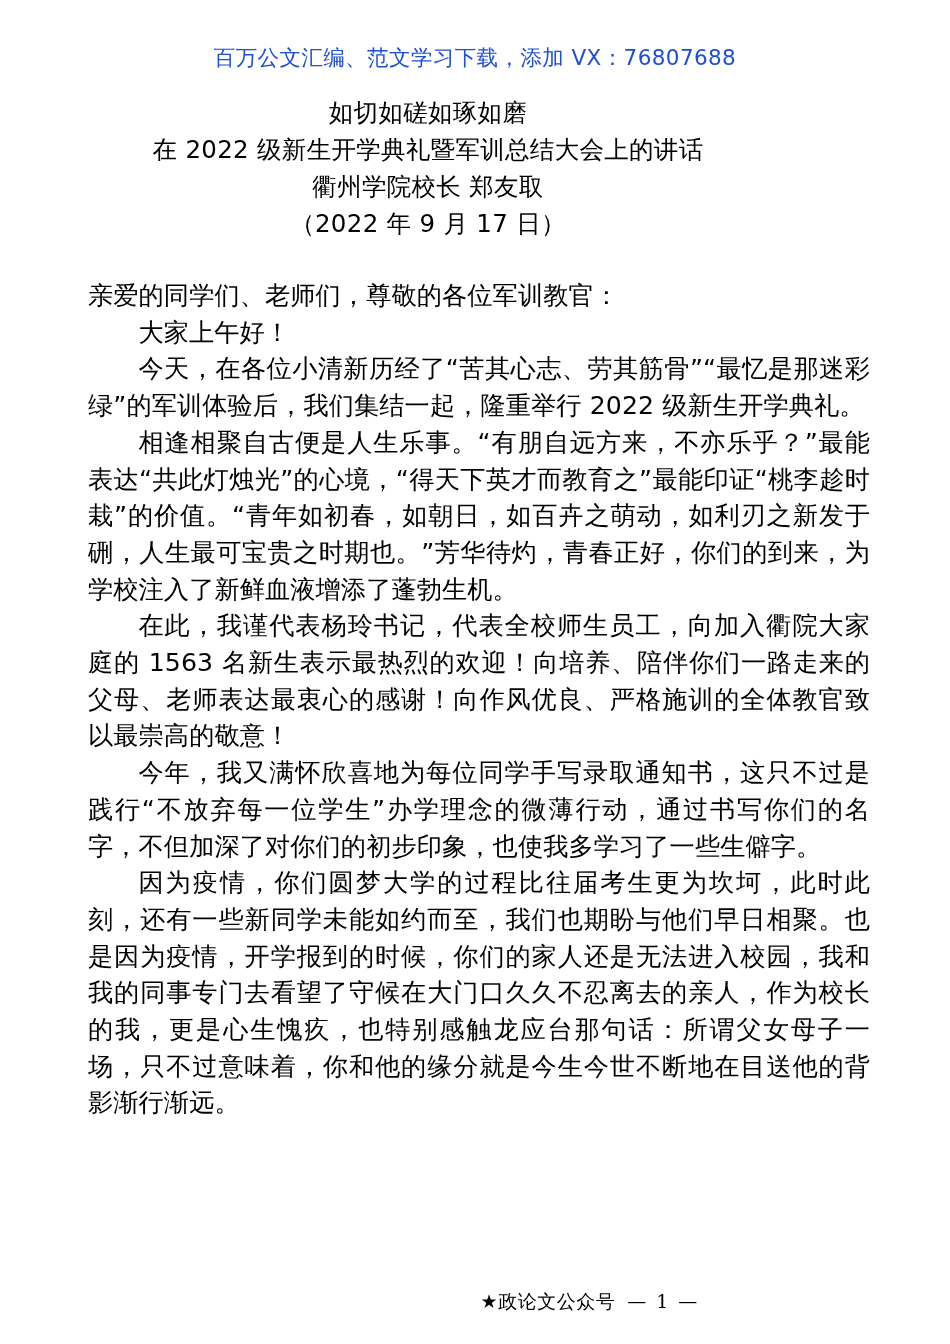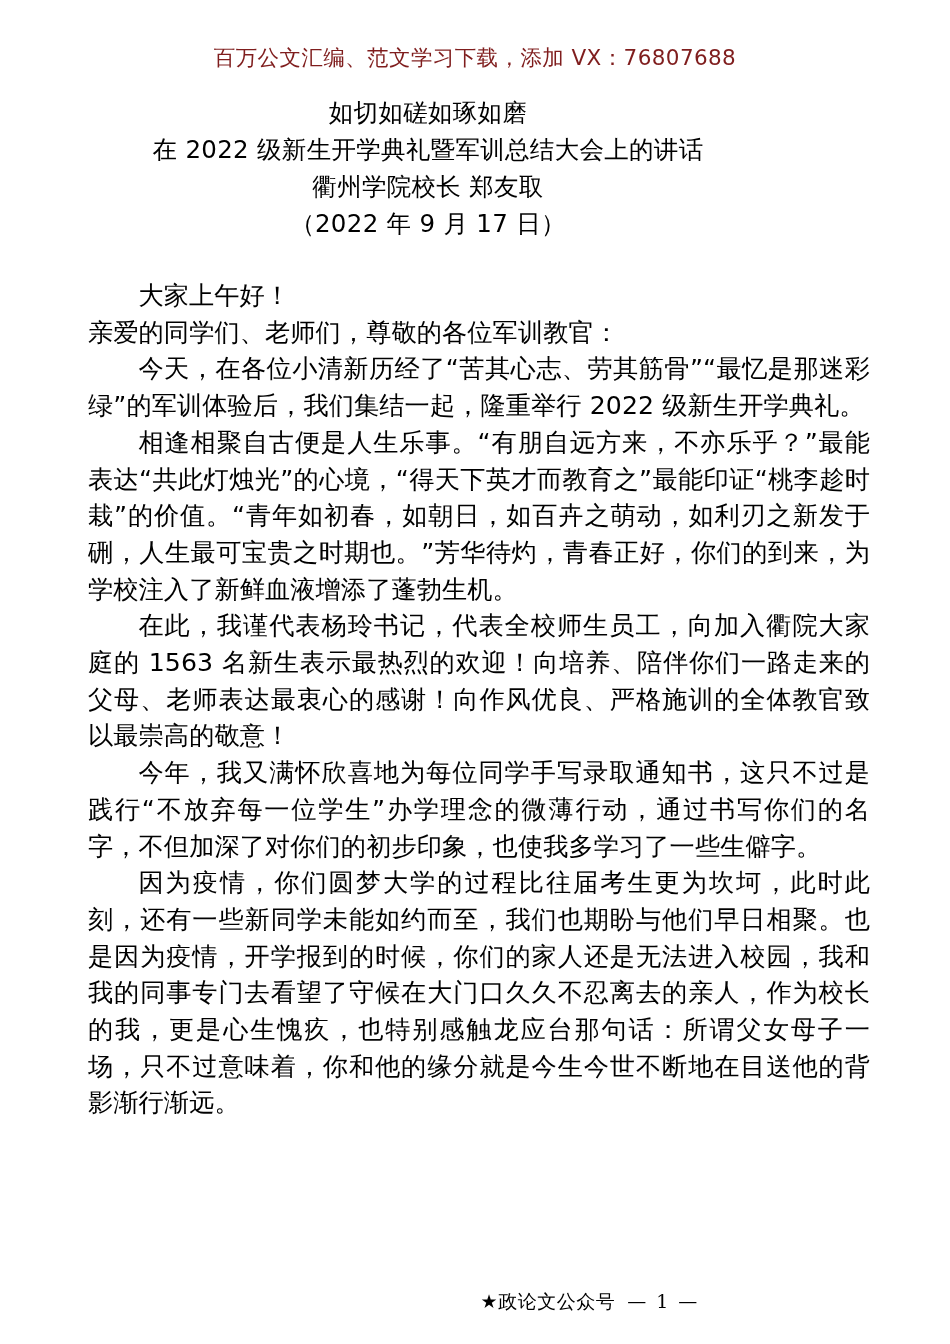--- a/index.html
+++ b/index.html
@@ -102,32 +102,32 @@
     font-family: "DejaVu Serif", "Liberation Serif", serif;
     letter-spacing: 2px;
     margin-left: 6px;
   }
 </style>
 </head>
 <body>
 
 <div class="page">
 
-  <div class="promo-header" style="color: #7f1d1d;">百万公文汇编、范文学习下载，添加 VX：76807688</div>
+  <div class="promo-header" style="color: #1d4ed8;">百万公文汇编、范文学习下载，添加 VX：76807688</div>
 
   <div class="title-block">
     <div class="title-line">如切如磋如琢如磨</div>
     <div class="title-line">在 2022 级新生开学典礼暨军训总结大会上的讲话</div>
     <div class="title-line">衢州学院校长  郑友取</div>
     <div class="title-line">（2022 年 9 月 17 日）</div>
   </div>
 
   <div class="body-text">
+    <p class="para nojust">亲爱的同学们、老师们，尊敬的各位军训教官：</p>
     <p class="para indent nojust">大家上午好！</p>
-    <p class="para nojust">亲爱的同学们、老师们，尊敬的各位军训教官：</p>
     <p class="para indent">今天，在各位小清新历经了“苦其心志、劳其筋骨”“最忆是那迷彩绿”的军训体验后，我们集结一起，隆重举行 2022 级新生开学典礼。</p>
     <p class="para indent">相逢相聚自古便是人生乐事。“有朋自远方来，不亦乐乎？”最能表达“共此灯烛光”的心境，“得天下英才而教育之”最能印证“桃李趁时栽”的价值。“青年如初春，如朝日，如百卉之萌动，如利刃之新发于硎，人生最可宝贵之时期也。”芳华待灼，青春正好，你们的到来，为学校注入了新鲜血液增添了蓬勃生机。</p>
     <p class="para indent">在此，我谨代表杨玲书记，代表全校师生员工，向加入衢院大家庭的 1563 名新生表示最热烈的欢迎！向培养、陪伴你们一路走来的父母、老师表达最衷心的感谢！向作风优良、严格施训的全体教官致以最崇高的敬意！</p>
     <p class="para indent">今年，我又满怀欣喜地为每位同学手写录取通知书，这只不过是践行“不放弃每一位学生”办学理念的微薄行动，通过书写你们的名字，不但加深了对你们的初步印象，也使我多学习了一些生僻字。</p>
     <p class="para indent">因为疫情，你们圆梦大学的过程比往届考生更为坎坷，此时此刻，还有一些新同学未能如约而至，我们也期盼与他们早日相聚。也是因为疫情，开学报到的时候，你们的家人还是无法进入校园，我和我的同事专门去看望了守候在大门口久久不忍离去的亲人，作为校长的我，更是心生愧疚，也特别感触龙应台那句话：所谓父女母子一场，只不过意味着，你和他的缘分就是今生今世不断地在目送他的背影渐行渐远。</p>
   </div>
 
   <div class="footer">
     <span class="footer-inner">
       <span class="footer-mark">★政论文公众号</span>

